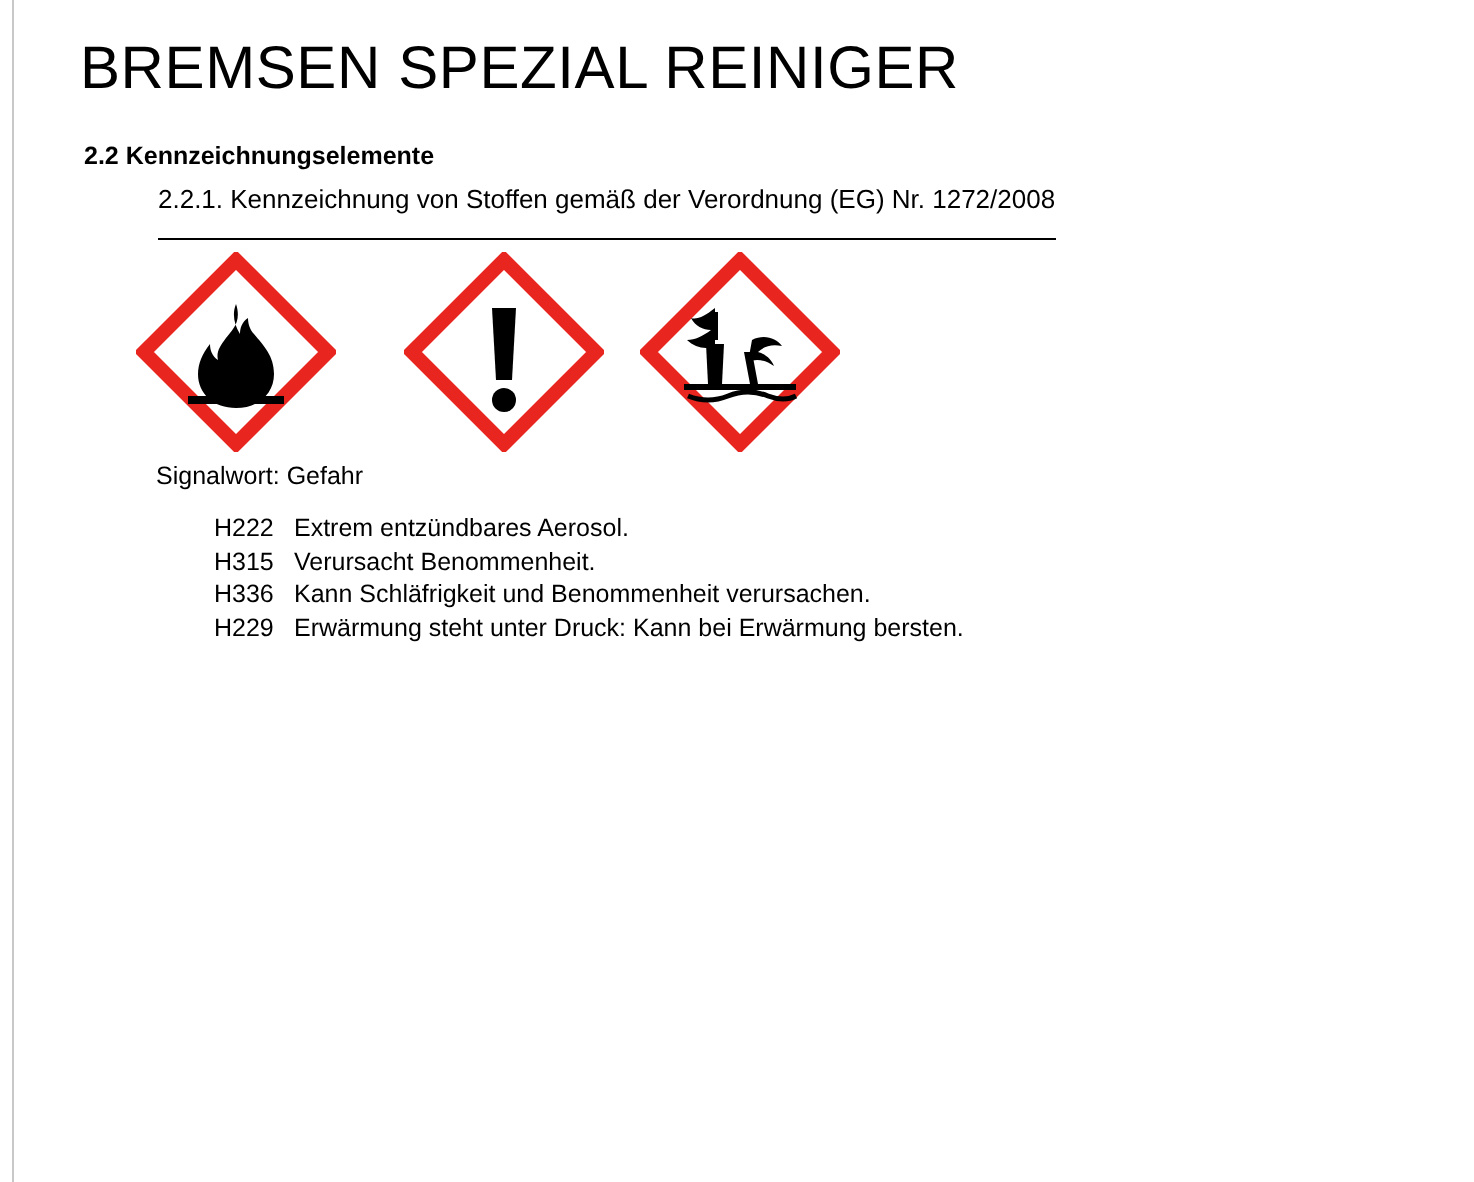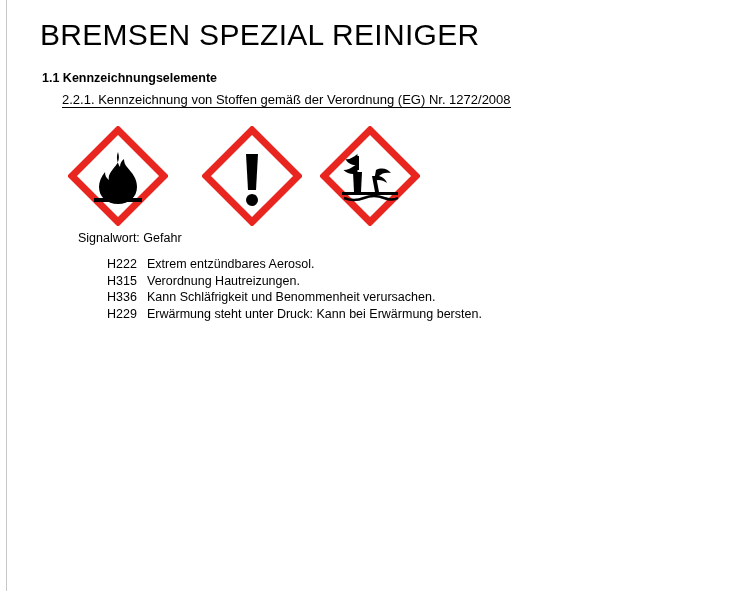--- a/index.html
+++ b/index.html
@@ -44,27 +44,27 @@
   .section-heading {
     position: absolute;
     left: 34px;
     top: 71px;
     font-size: 12.5px;
     font-weight: bold;
     white-space: nowrap;
   }
   .subsection-heading {
     position: absolute;
-    left: 54px;
+    left: 71px;
     top: 92px;
     font-size: 13px;
     font-weight: normal;
     white-space: nowrap;
     border-bottom: 1px solid #000000;
-    padding-bottom: 0;
+    padding-bottom: 12px;
   }
   .pictograms {
     position: absolute;
     left: 60px;
     top: 126px;
     width: 420px;
     height: 100px;
   }
   .ghs {
     position: absolute;
@@ -110,21 +110,21 @@
 </style>
 </head>
 <body>
 
 <div class="left-rule"></div>
 
 <div class="page">
 
   <div class="doc-title">BREMSEN SPEZIAL REINIGER</div>
 
-  <div class="section-heading">1.1 Kennzeichnungselemente</div>
+  <div class="section-heading">2.2 Kennzeichnungselemente</div>
 
   <div class="subsection-heading">2.2.1. Kennzeichnung von Stoffen gemäß der Verordnung (EG) Nr. 1272/2008</div>
 
   <div class="pictograms">
 
     <div class="ghs ghs-1">
       <svg width="100" height="100" viewBox="0 0 100 100">
         <polygon points="50,4 96,50 50,96 4,50" fill="#ffffff" stroke="#e8251f" stroke-width="7"></polygon>
         <g fill="#000000">
           <path d="M50 26 c3 9 -2 13 -5 17 c-3 4 -5 7 -4 11 c-3 -2 -4 -5 -4 -8 c-4 5 -6 10 -6 15 c0 10 8 17 19 17 c11 0 19 -7 19 -17 c0 -9 -5 -14 -10 -20 c-2 -2 -3 -5 -3 -8 c-3 2 -4 5 -4 8 c-3 -5 -4 -10 -2 -15z"></path>
@@ -163,21 +163,21 @@
   <div class="signal-line">
     <span>Signalwort:</span>
     <span class="signal-value">Gefahr</span>
   </div>
 
   <div class="hstatements">
     <div class="hrow">
       <span class="hcode">H222</span><span class="htext">Extrem entzündbares Aerosol.</span>
     </div>
     <div class="hrow">
-      <span class="hcode">H315</span><span class="htext">Verordnung Hautreizungen.</span>
+      <span class="hcode">H315</span><span class="htext">Verursacht Benommenheit.</span>
     </div>
     <div class="hrow">
       <span class="hcode">H336</span><span class="htext">Kann Schläfrigkeit und Benommenheit verursachen.</span>
     </div>
     <div class="hrow">
       <span class="hcode">H229</span><span class="htext">Erwärmung steht unter Druck: Kann bei Erwärmung bersten.</span>
     </div>
   </div>
 
 </div>

